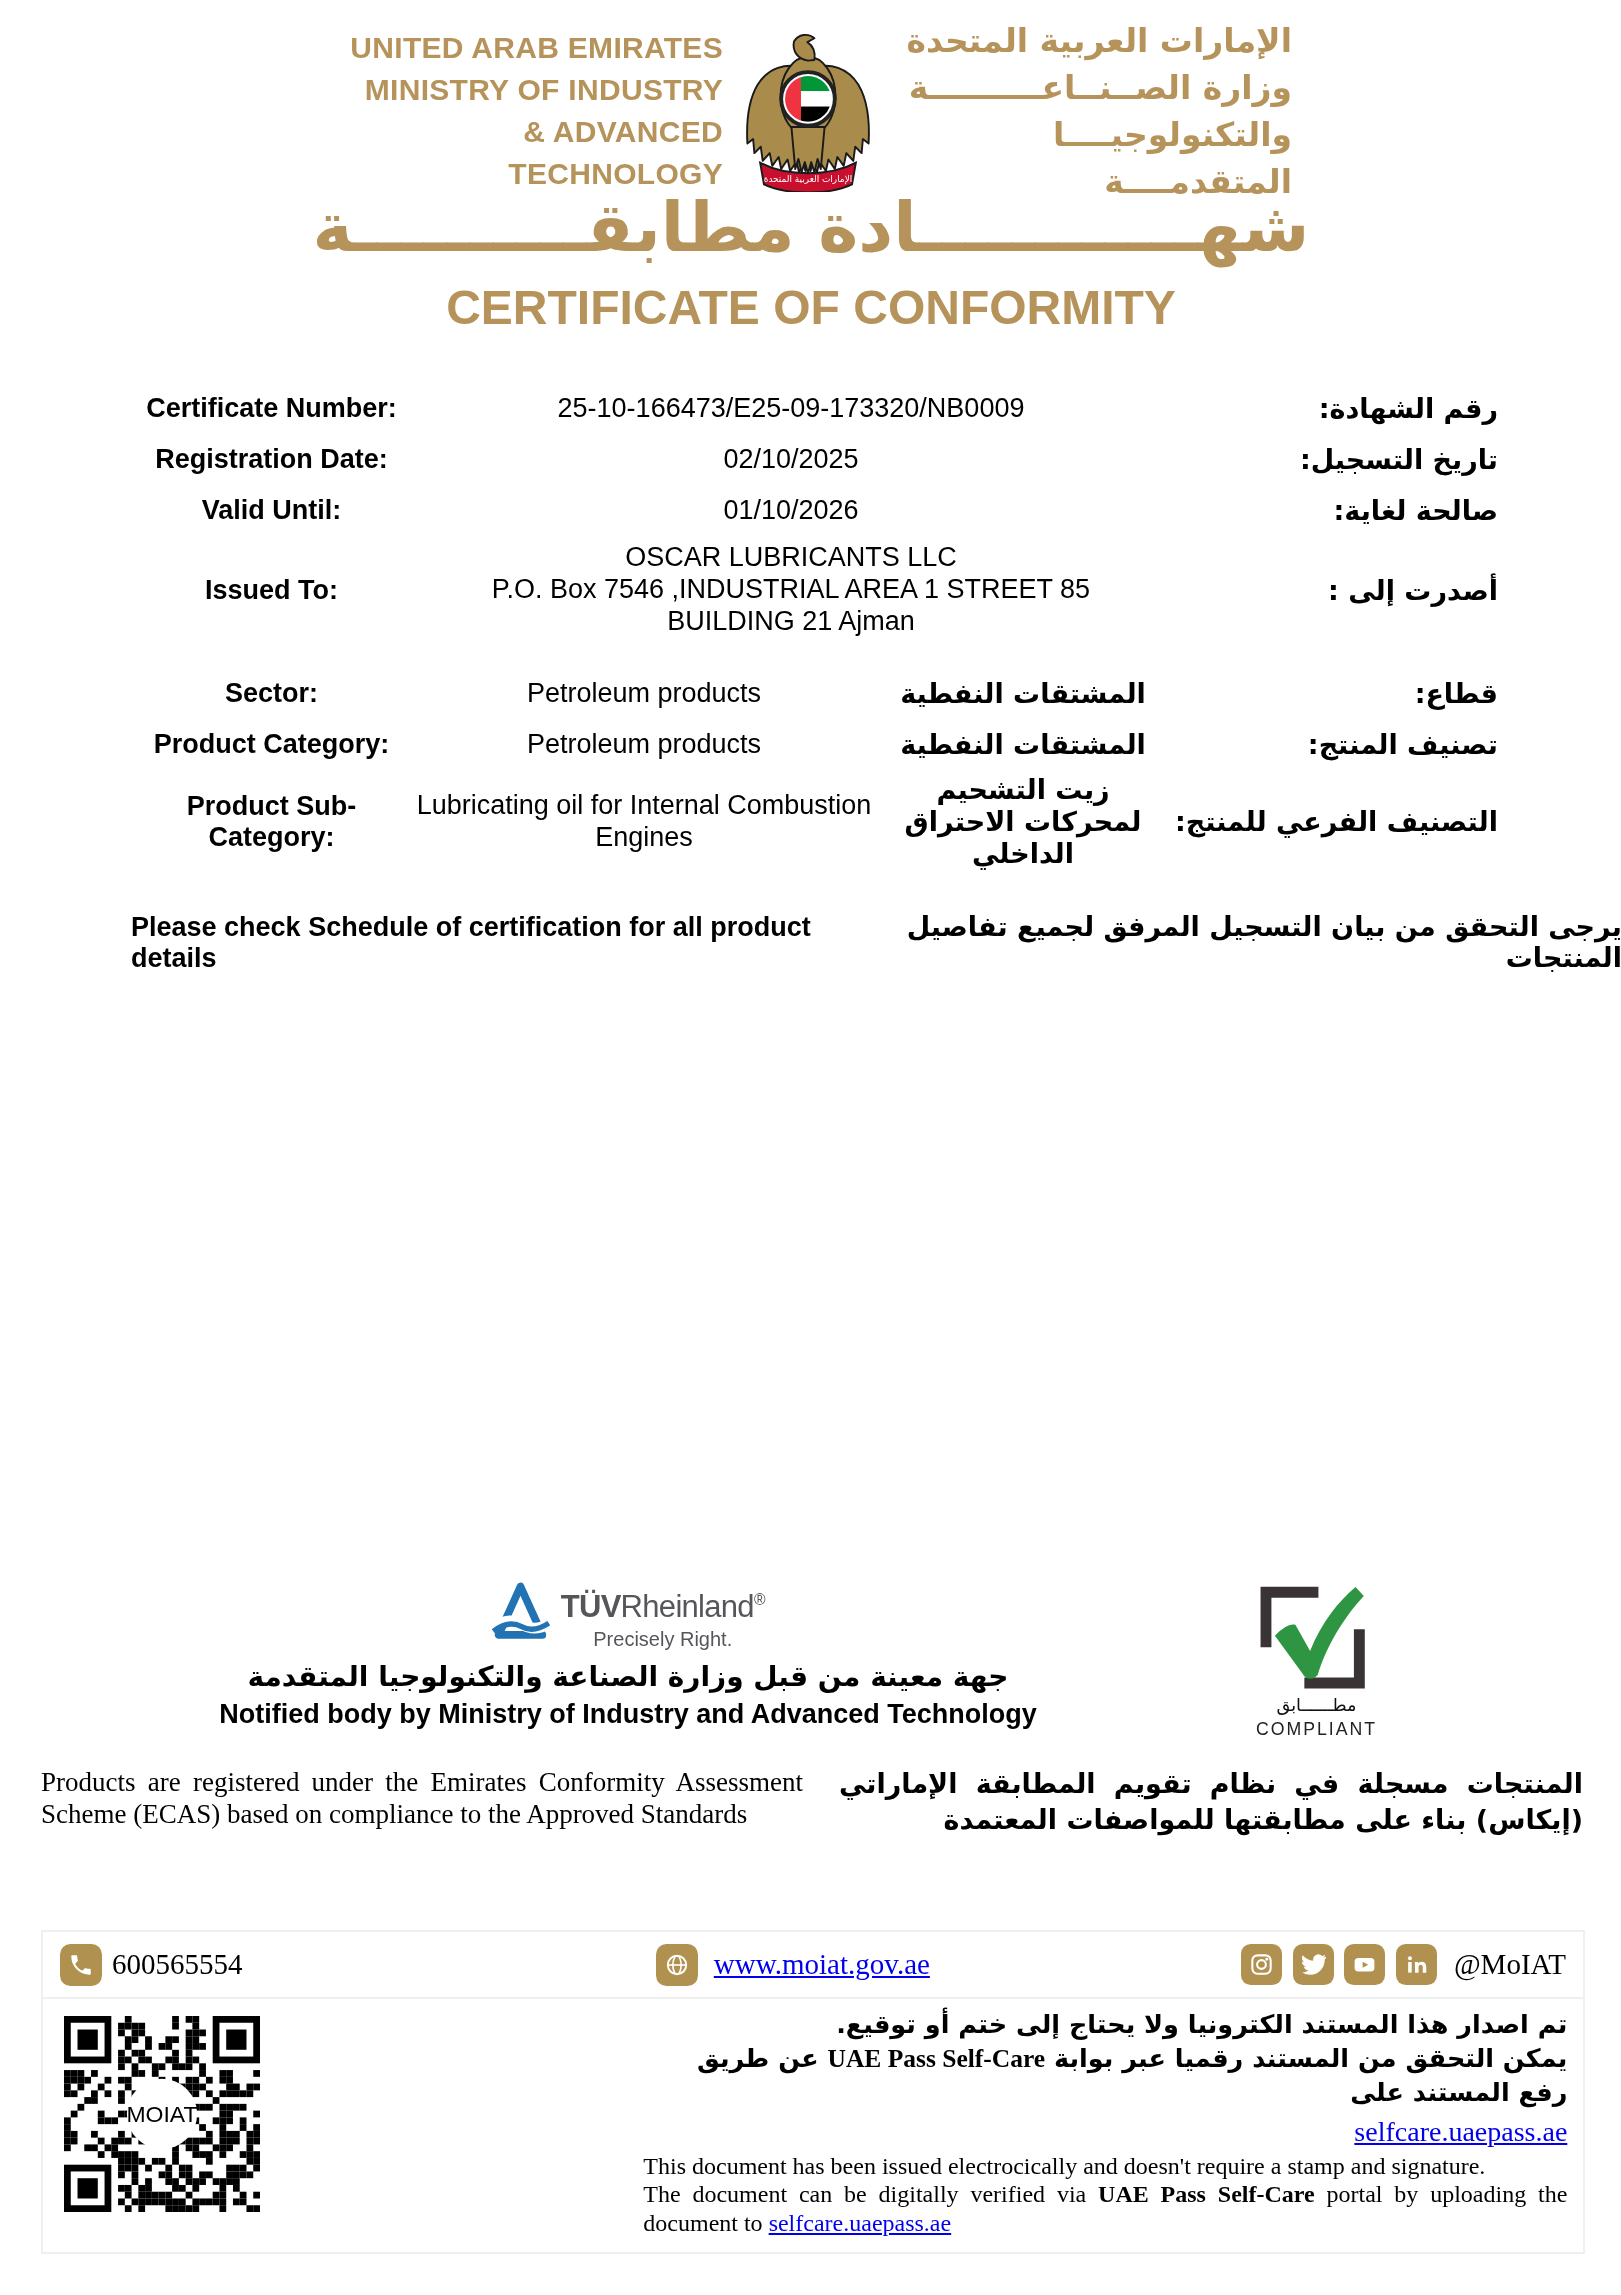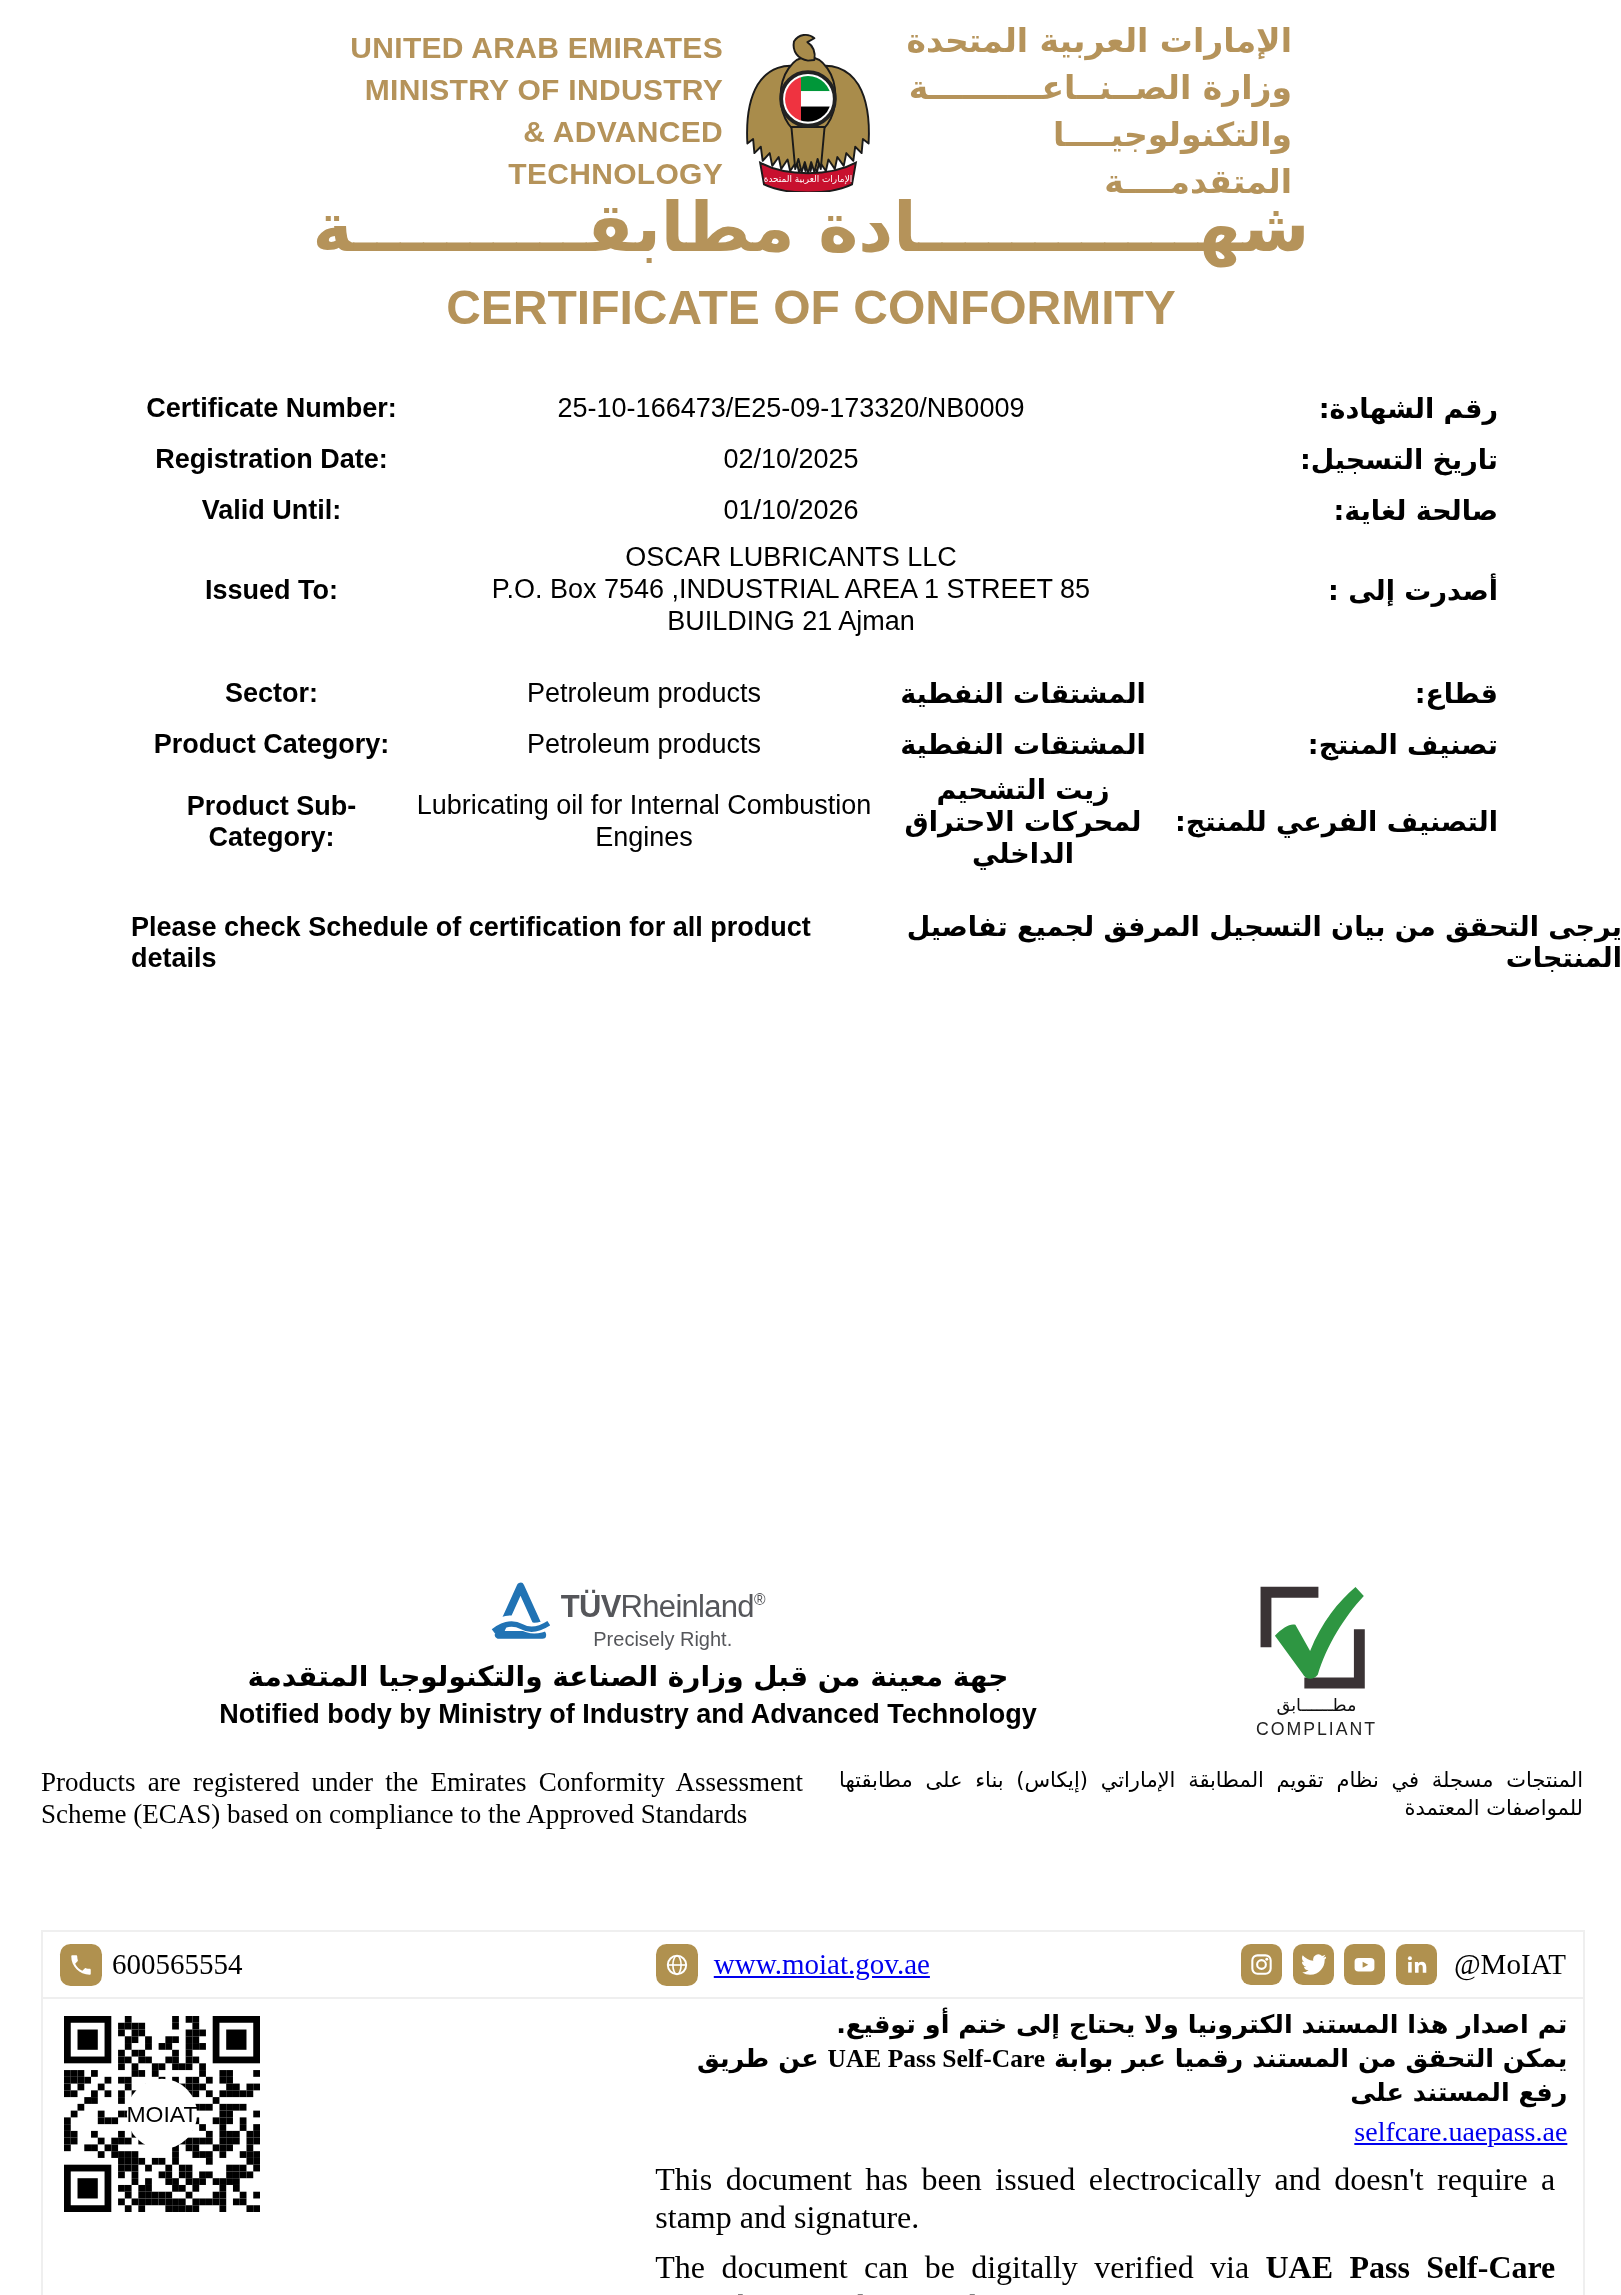--- a/index.html
+++ b/index.html
@@ -54,21 +54,21 @@
   
   .compliant{position:absolute;top:1582px;left:1233px;width:167px;text-align:center;}
   .compliant svg{width:123px;height:110px;}
   .compliant-ar{font-size:17.7px;margin-top:1.3px;color:#111;}
   .compliant-en{font-size:17.7px;letter-spacing:2px;margin-top:3.9px;color:#222;}
 
   
   .ecas{position:absolute;top:1766px;left:41px;right:39px;display:flex;gap:36px;
         font-family:"Liberation Serif",serif;font-size:27px;line-height:1.2;}
   .ecas-en{width:762px;text-align:justify;}
-  .ecas-ar{flex:1;text-align:justify;font-size:21px;font-weight:normal;line-height:1.35;}
+  .ecas-ar{flex:1;text-align:justify;font-size:27px;font-weight:bold;line-height:1.35;}
 
   
   .footer-box{position:absolute;top:1930px;left:41px;right:37px;border:2.6px solid #EFEFEF;}
   .contact-bar{display:flex;align-items:center;height:65px;border-bottom:2.6px solid #EFEFEF;
                padding:0 17px;}
   .contact-left{display:flex;align-items:center;gap:10px;width:366px;}
   .contact-center{flex:1;display:flex;align-items:center;justify-content:center;gap:15.7px;}
   .contact-right{display:flex;align-items:center;gap:10.5px;width:406px;justify-content:flex-end;}
   .badge{width:42px;height:42px;border-radius:10.5px;background:#B0914F;display:flex;
          align-items:center;justify-content:center;flex:0 0 auto;}
@@ -80,21 +80,21 @@
   .phone-num{font-size:29px;}
   .site-link{font-size:29px;color:#0000EE;text-decoration:underline;cursor:pointer;}
   .handle{font-size:29px;margin-left:6.5px;}
 
   
   .verify-row{display:flex;padding:9.2px 15.7px 14.4px 21px;}
   .qr-wrap{width:196px;height:196px;margin-top:7.9px;flex:0 0 auto;}
   .verify-text{margin-left:auto;width:924px;}
   .v-ar{font-size:25.5px;font-weight:bold;line-height:1.32;text-align:right;}
   .v-link-line{text-align:right;font-family:"Liberation Serif",serif;font-size:28px;margin:6.5px 0 3.9px;}
-  .v-en{font-family:"Liberation Serif",serif;font-size:32px;line-height:1.2;text-align:justify;margin:12px;}
+  .v-en{font-family:"Liberation Serif",serif;font-size:24px;line-height:1.2;text-align:justify;margin:0;}
   a.blue{color:#0000EE;text-decoration:underline;cursor:pointer;}
   .b{font-weight:bold;}
 </style>
 </head>
 <body>
 
 <div class="page">
 
   <header class="gov-header">
     <div class="hdr-en">

